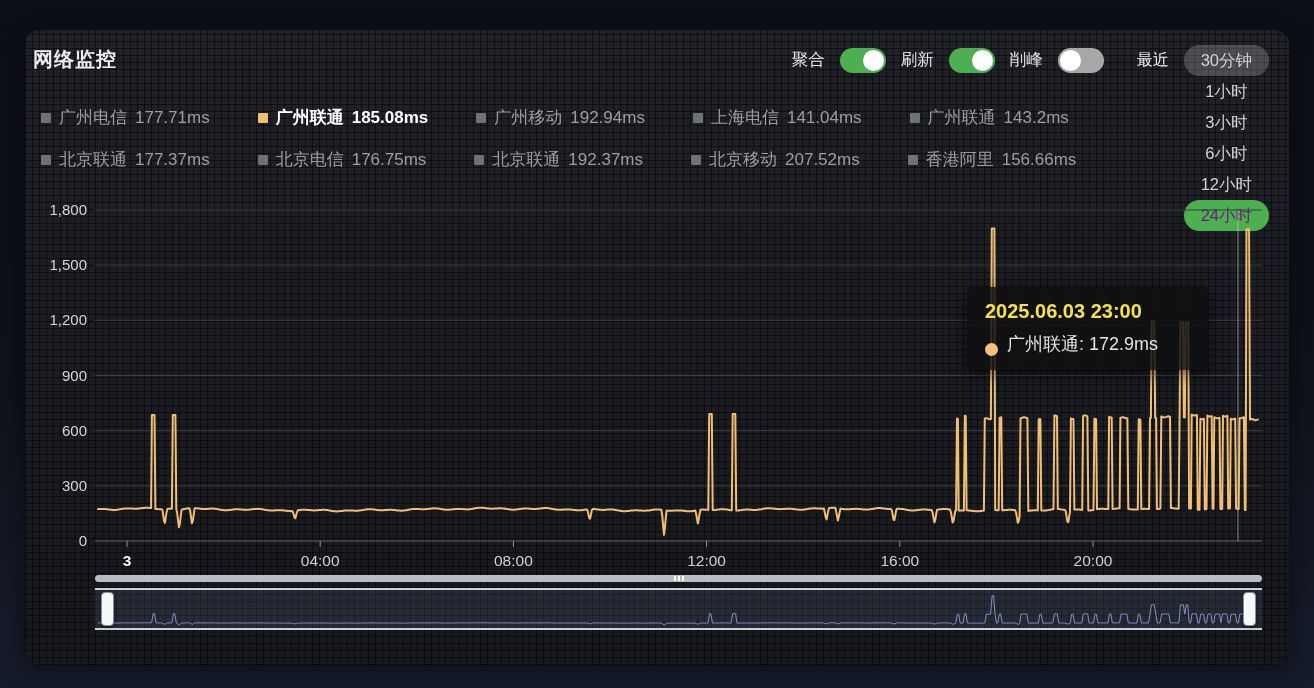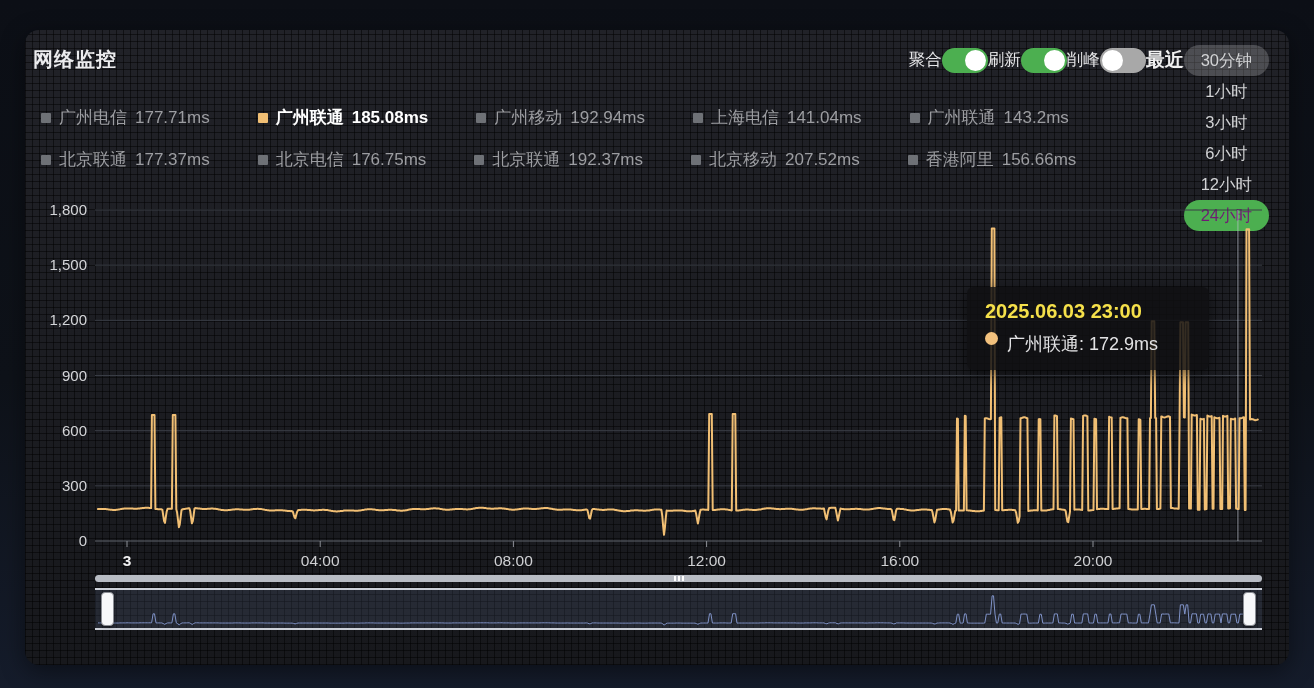--- a/index.html
+++ b/index.html
@@ -12,44 +12,44 @@
   .card{
     position:absolute;left:25px;top:30px;width:1264px;height:635px;border-radius:14px;
     background-color:#1d1e23;
     background-image:
       repeating-linear-gradient(0deg, rgba(0,0,0,0.5) 0 1px, transparent 1px 7px),
       repeating-linear-gradient(90deg, rgba(0,0,0,0.5) 0 1px, transparent 1px 7px),
       linear-gradient(180deg,#212228 0%,#17181c 100%);
     box-shadow:0 6px 24px rgba(0,0,0,0.45);
   }
   .page-title{position:absolute;left:8px;top:16px;font-size:20px;font-weight:bold;color:#ececee;letter-spacing:1px;}
-  .controls{position:absolute;right:20px;top:14px;display:flex;align-items:center;height:32px;}
+  .controls{position:absolute;right:20px;top:14px;display:flex;align-items:center;gap:15px;height:32px;}
   .ctl-label{font-size:16.5px;color:#e6e6e8;}
   .switch{position:relative;width:46px;height:25px;border-radius:13px;background:#a8a8a8;cursor:pointer;flex:0 0 auto;}
   .switch .knob{position:absolute;top:2px;left:2px;width:21px;height:21px;border-radius:50%;background:#fff;}
   .switch.on{background:#4caf50;}
   .switch.on .knob{left:auto;right:2px;}
-  .recent-label{font-size:19px;color:#f0f0f0;margin-left:0;font-weight:bold;}
+  .recent-label{font-size:16px;color:#f0f0f0;margin-left:18px;}
   .range-group{display:flex;align-items:center;background:rgba(255,255,255,0.20);border-radius:16px;height:31px;flex-direction:column;}
   .range-btn{padding:0 17px;height:31px;line-height:31px;font-size:16.5px;color:#d2d3d5;border-radius:16px;cursor:pointer;white-space:nowrap;}
   .range-btn.active{background:#4caf50;color:#701a75;}
   .legend-row{position:absolute;left:16px;display:flex;gap:48px;align-items:center;}
   .legend-row.r1{top:76px;}
   .legend-row.r2{top:118px;}
   .legend-item{display:flex;align-items:center;gap:8px;font-size:17px;color:#9c9da1;cursor:pointer;white-space:nowrap;}
   .legend-item .marker{width:10px;height:10px;border-radius:1px;background:#6e7176;flex:0 0 auto;}
   .legend-item.active{color:#ffffff;font-weight:600;}
   #chart-svg{position:absolute;left:0;top:160px;}
   .tooltip{
     position:absolute;left:942px;top:257px;width:242px;box-sizing:border-box;
     background:rgba(16,16,18,0.84);border-radius:6px;padding:13px 18px 14px 18px;
     box-shadow:0 4px 16px rgba(0,0,0,0.55);z-index:5;
   }
   .tooltip-title{font-size:20px;font-weight:bold;color:#f5e04a;margin-bottom:9px;}
-  .tooltip-row{display:flex;align-items:flex-start;gap:9px;}
+  .tooltip-row{display:flex;align-items:flex-end;gap:9px;}
   .tooltip-dot{width:13px;height:13px;border-radius:50%;background:#f2c17d;flex:0 0 auto;}
   .tooltip-text{font-size:18px;color:#e2e2e4;}
   .scrollbar{position:absolute;left:70px;top:545px;width:1167px;height:7px;border-radius:4px;background:#b8bcc4;}
   .scroll-grip{position:absolute;left:50%;top:1px;transform:translateX(-50%);display:flex;gap:2px;}
   .scroll-grip i{display:block;width:2px;height:5px;background:#ffffff;}
   .datazoom{
     position:absolute;left:70px;top:558px;width:1167px;height:42px;box-sizing:border-box;
     border-top:2px solid #ccd0d8;border-bottom:2px solid #ccd0d8;
     background:rgba(125,148,198,0.14);
   }

